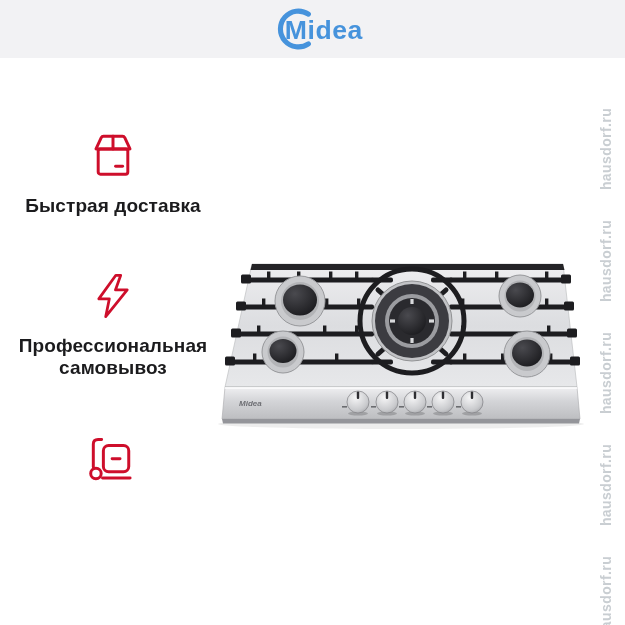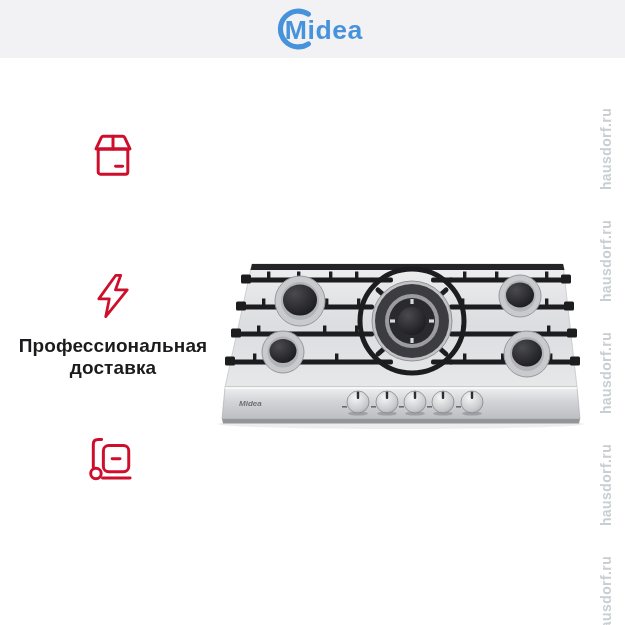--- a/index.html
+++ b/index.html
@@ -47,29 +47,30 @@
 
 <div class="feature f1">
   <svg width="56" height="54" viewBox="0 0 64 62">
     <g class="icon-red">
       <rect x="15" y="24" width="34" height="29" rx="2.5"></rect>
       <path d="M12.5 24 L18.5 11 Q19.3 9.5 21 9.5 H43 Q44.7 9.5 45.5 11 L51.5 24 Z"></path>
       <line x1="32" y1="9.5" x2="32" y2="24"></line>
       <line x1="35" y1="44" x2="43" y2="44"></line>
     </g>
   </svg>
+  <div class="label">Быстрая доставка</div>
 </div>
 
 <div class="feature f2">
   <svg width="52" height="52" viewBox="0 0 64 64">
     <g class="icon-red">
       <path d="M35.5 6.5 L14.5 35.5 H27.5 L23 57.5 L49.5 24.5 H35 L41.5 6.5 Z"></path>
     </g>
   </svg>
-  <div class="label">Профессиональная доставка</div>
+  <div class="label">Профессиональная самовывоз</div>
 </div>
 
 <div class="feature f3">
   <svg width="56" height="56" viewBox="0 0 64 60">
     <g class="icon-red">
       <path d="M19 6.5 H15 Q9.5 6.5 9.5 12 V38"></path>
       <circle cx="12.5" cy="45.5" r="6"></circle>
       <path d="M20 50.5 H51.5"></path>
       <rect x="21" y="13.5" width="29" height="30" rx="6"></rect>
       <line x1="31" y1="28.5" x2="40" y2="28.5"></line>

